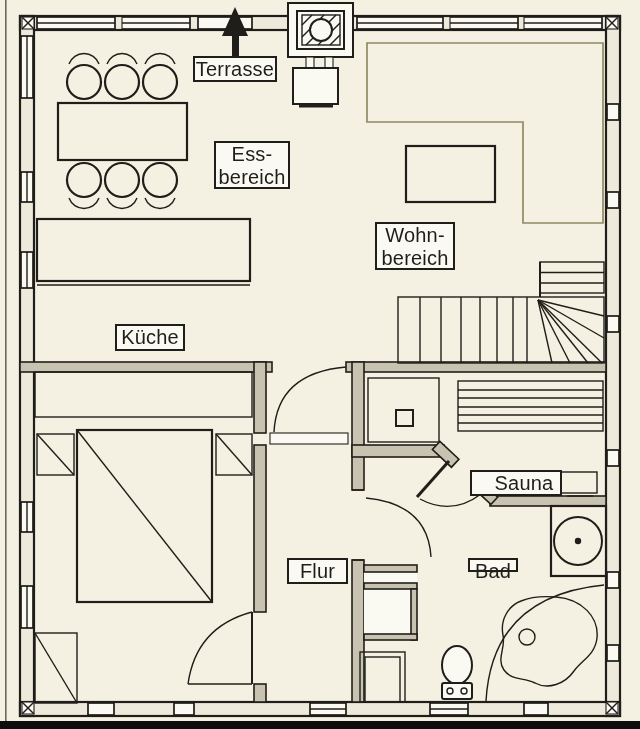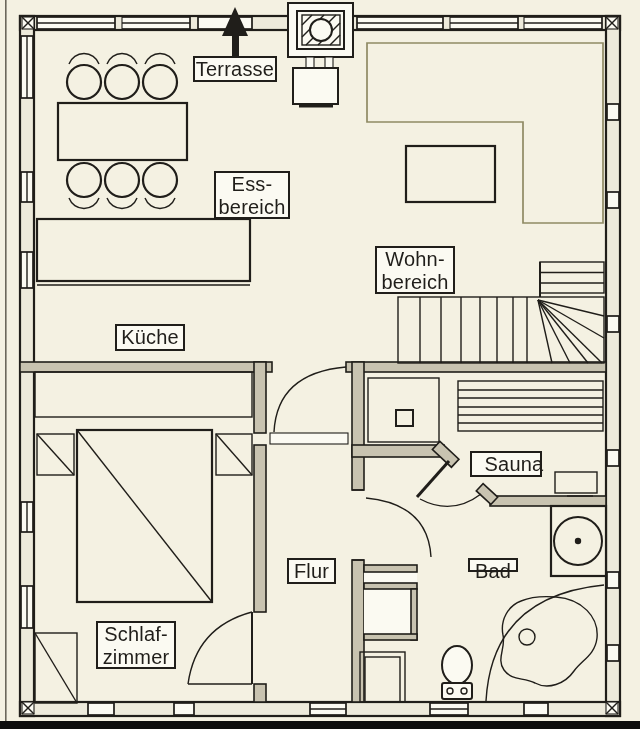--- a/index.html
+++ b/index.html
@@ -357,38 +357,34 @@
 
   <g>
     <rect fill="var(--scan_bar)" x="0" y="721" width="640" height="8"></rect>
     <rect fill="var(--scan_line)" x="5" y="0" width="1.6" height="721"></rect>
   </g>
 </svg>
 
 <div class="room-label" style="left:193px;top:56px;width:84px;height:26px;">
   <span>Terrasse</span>
 </div>
-<div class="room-label" style="left:214px;top:141px;width:76px;height:48px;margin-top:30px;">
+<div class="room-label" style="left:214px;top:141px;width:76px;height:48px;">
   <span>Ess-</span>
   <span>bereich</span>
 </div>
-<div class="room-label" style="left:375px;top:222px;width:80px;height:48px;margin-top:24px;">
+<div class="room-label" style="left:375px;top:222px;width:80px;height:48px;">
   <span>Wohn-</span>
   <span>bereich</span>
 </div>
 <div class="room-label" style="left:115px;top:324px;width:70px;height:27px;">
   <span>Küche</span>
 </div>
-<div class="room-label" style="left:470px;top:451px;width:72px;height:26px;padding-left:16px;">
+<div class="room-label" style="left:470px;top:470px;width:92px;height:26px;padding-left:16px;">
   <span>Sauna</span>
 </div>
 <div class="room-label" style="left:468px;top:558px;width:50px;height:14px;">
   <span>Bad</span>
 </div>
-<div class="room-label" style="left:287px;top:558px;width:49px;height:26px;">
+<div class="room-label" style="left:287px;top:558px;width:61px;height:26px;">
   <span>Flur</span>
 </div>
-<div class="room-label" style="left:96px;top:621px;width:80px;height:48px;">
-  <span>Schlaf-</span>
-  <span>zimmer</span>
-</div>
 
 </div>
 
 </body></html>

